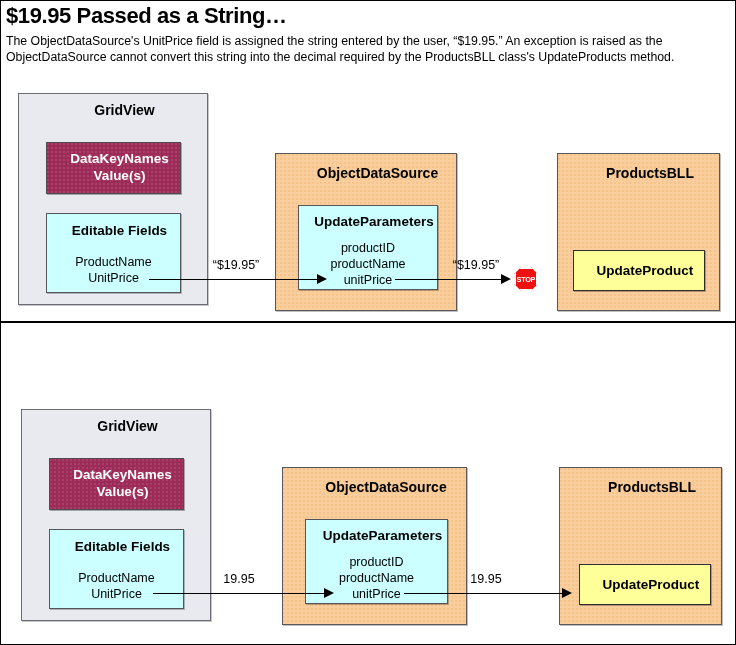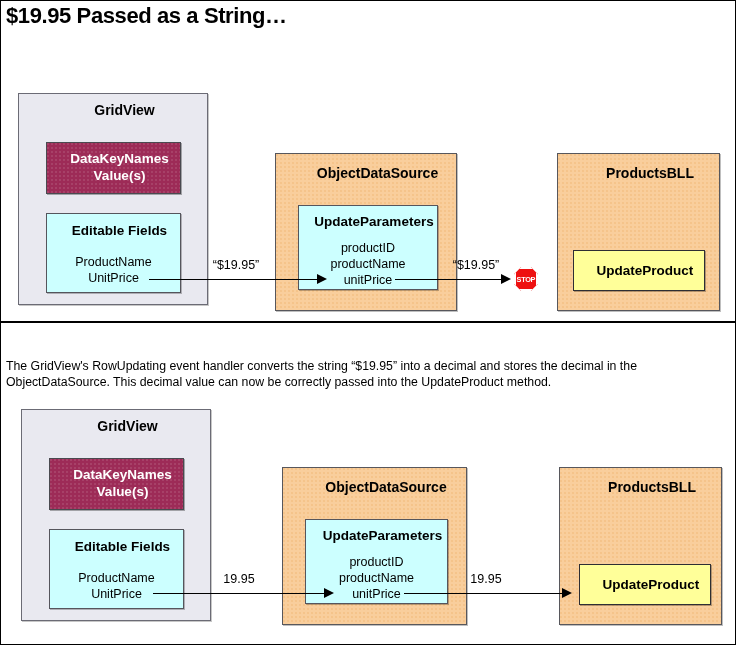--- a/index.html
+++ b/index.html
@@ -171,20 +171,21 @@
   }
 </style>
 </head>
 <body>
 
 <div id="page">
 
   <div class="section" id="section-string">
 
     <div class="section-title">$19.95 Passed as a String…</div>
+    <div class="section-desc">The ObjectDataSource's UnitPrice field is assigned the string entered by the user, “$19.95.” An exception is raised as the ObjectDataSource cannot convert this string into the decimal required by the ProductsBLL class's UpdateProducts method.</div>
 
     <div class="diagram" id="diagram-string">
 
       <div class="box gridview-box" style="left:17px; top:4px; width:190px; height:212px;">
         <div class="box-title" style="top:8px;">GridView</div>
 
         <div class="box maroon-box" style="position:absolute; left:27px; top:48px; width:135px; height:52px;">
           <div class="inner-title" style="top:8px;">DataKeyNames</div>
           <div class="inner-title" style="top:25px;">Value(s)</div>
         </div>
@@ -225,21 +226,20 @@
 
       <div class="stop-sign" style="left:513px; top:178px;">
         <span>STOP</span>
       </div>
 
     </div>
   </div>
 
   <div class="section" id="section-decimal">
 
-    <div class="section-desc">The GridView's RowUpdating event handler converts the string “$19.95” into a decimal and stores the decimal in the ObjectDataSource. This decimal value can now be correctly passed into the UpdateProduct method.</div>
 
     <div class="diagram" id="diagram-decimal">
 
       <div class="box gridview-box" style="left:20px; top:8px; width:190px; height:212px;">
         <div class="box-title" style="top:8px;">GridView</div>
 
         <div class="box maroon-box" style="position:absolute; left:27px; top:48px; width:135px; height:52px;">
           <div class="inner-title" style="top:8px;">DataKeyNames</div>
           <div class="inner-title" style="top:25px;">Value(s)</div>
         </div>

